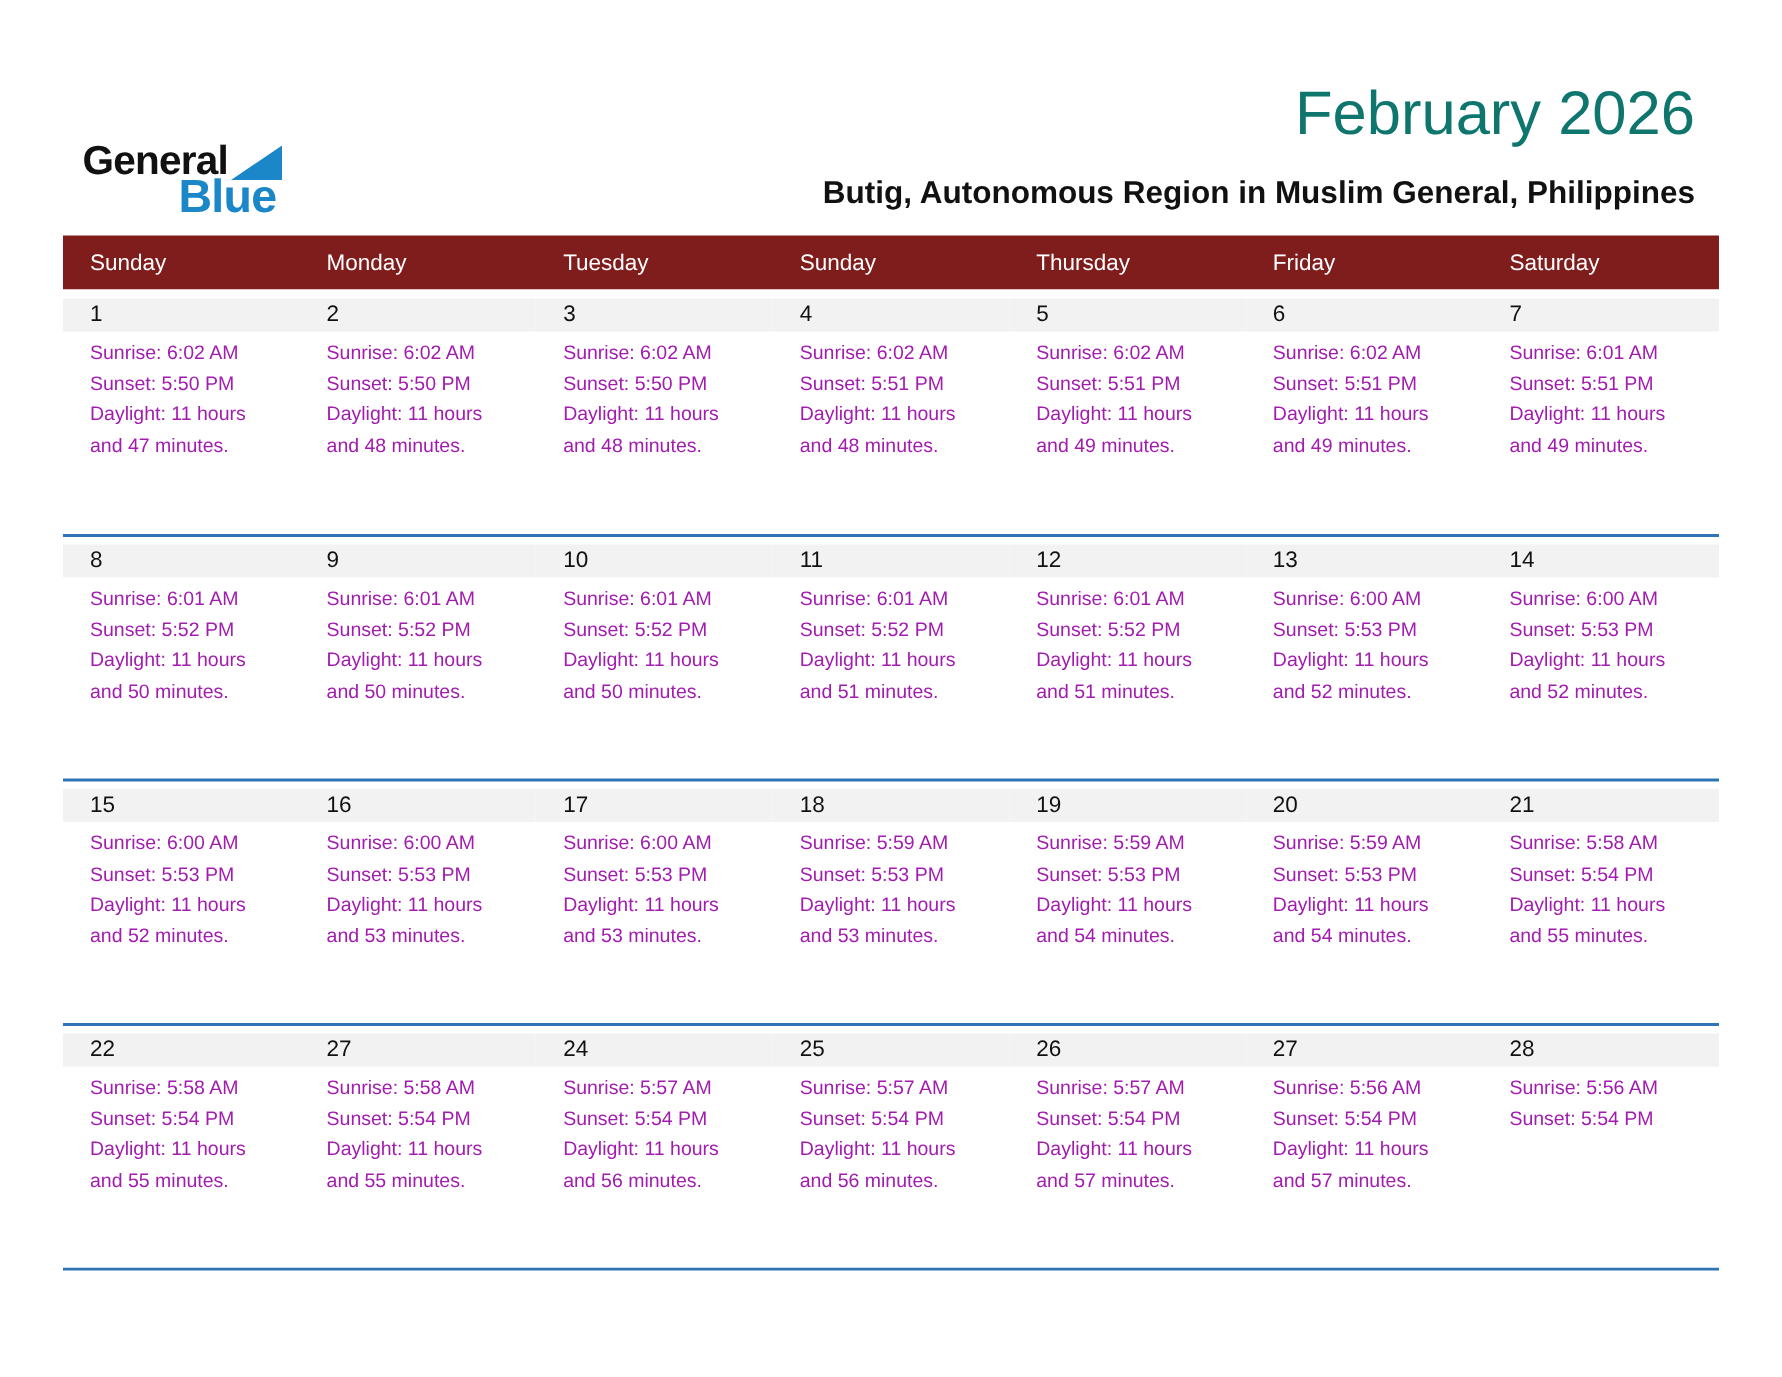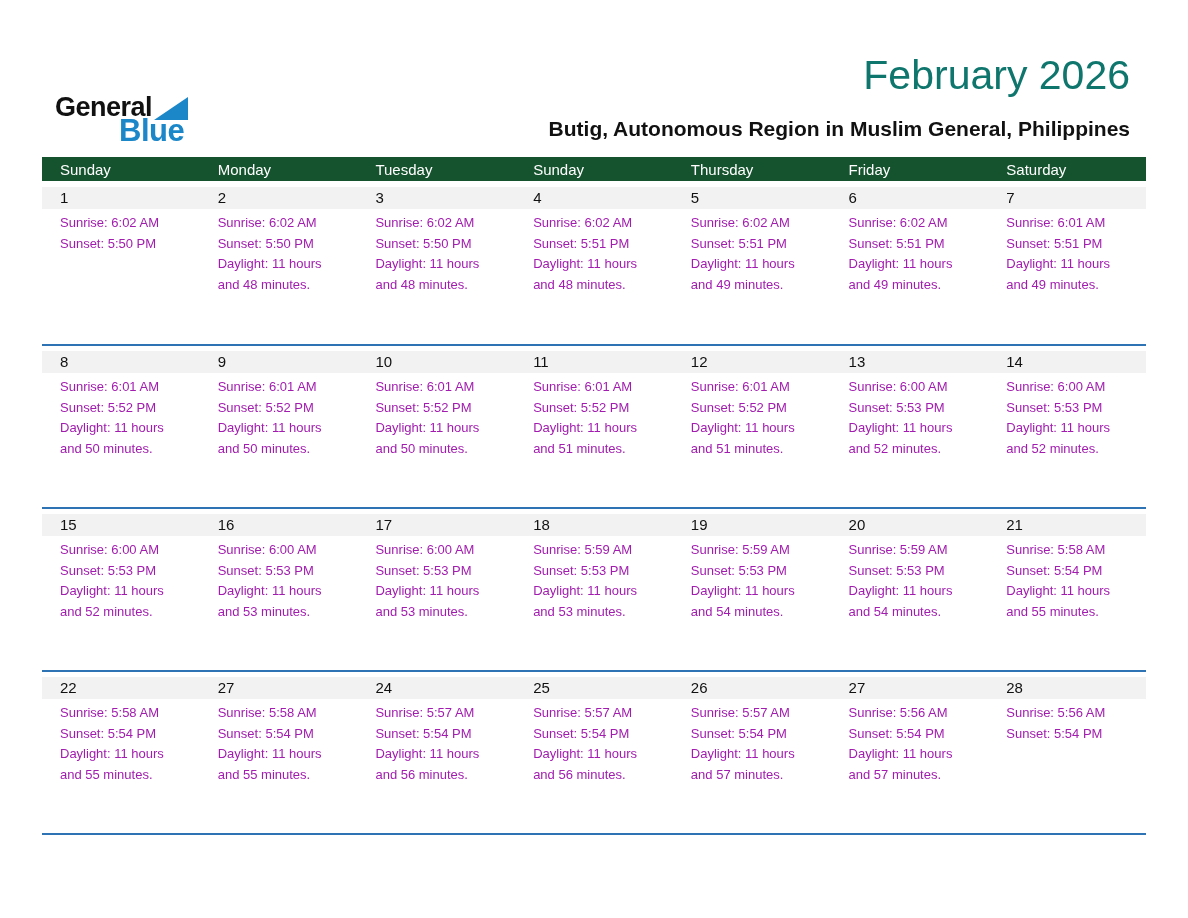--- a/index.html
+++ b/index.html
@@ -18,21 +18,21 @@
   .logo-tri { margin-left:2px; margin-bottom:3px; }
   .logo-tri polygon { fill:#1B87C9; }
   .logo-blue { font-size:31px; font-weight:700; color:#1B87C9; letter-spacing:-0.5px; margin-left:64px; margin-top:-10px; }
 
   
   .title { position:absolute; top:52px; right:58px; font-size:41px; font-weight:400; color:#0f766e; }
   .subtitle { position:absolute; top:117px; right:58px; font-size:21px; font-weight:700; color:#111; }
 
   
   .calendar { position:absolute; left:42px; top:157px; width:1104px; border-bottom:2px solid #2E74B5; }
-  .weekday-row { display:grid; grid-template-columns:repeat(7,1fr); background:#14532d; height:24px; align-items:center; }
+  .weekday-row { display:grid; grid-template-columns:repeat(7,1fr); background:#7f1d1d; height:36px; align-items:center; }
   .weekday { color:#ffffff; font-size:15px; padding-left:18px; }
 
   .week { display:grid; grid-template-columns:repeat(7,1fr); height:163px; border-top:2px solid #2E74B5; padding-top:5px; background:#ffffff; }
   .week.first { border-top:none; padding-top:6px; height:163px; }
   .day {}
   .num { background:#F2F2F2; font-size:15px; color:#111; padding:2px 0 3px 18px; }
   .info { padding:4px 14px 0 18px; font-size:13px; line-height:20.5px; color:#a21caf; }
   .line { display:block; }
 </style>
 </head>
@@ -64,20 +64,21 @@
       <div class="weekday">Friday</div>
       <div class="weekday">Saturday</div>
     </div>
 
     <div class="week first">
       <div class="day">
         <div class="num">1</div>
         <div class="info">
           <span class="line">Sunrise: 6:02 AM</span>
           <span class="line">Sunset: 5:50 PM</span>
+          <span class="line">Daylight: 11 hours and 47 minutes.</span>
         </div>
       </div>
       <div class="day">
         <div class="num">2</div>
         <div class="info">
           <span class="line">Sunrise: 6:02 AM</span>
           <span class="line">Sunset: 5:50 PM</span>
           <span class="line">Daylight: 11 hours and 48 minutes.</span>
         </div>
       </div>

